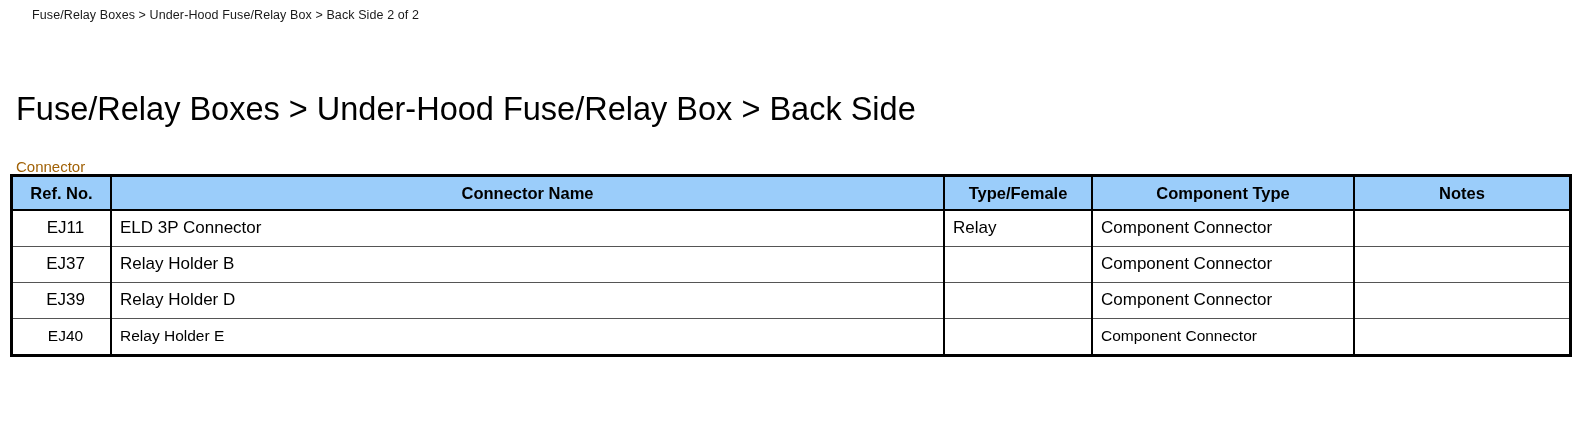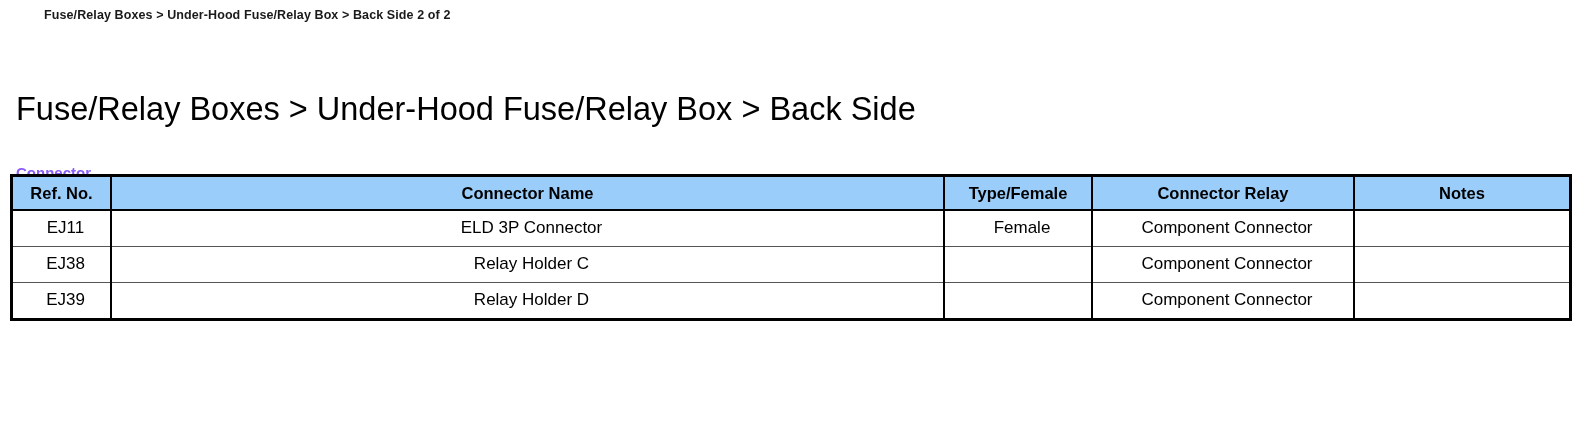--- a/index.html
+++ b/index.html
@@ -12,53 +12,52 @@
     height: 443px;
     font-family: "Liberation Sans", sans-serif;
     color: #000000;
     overflow: hidden;
     position: relative;
   }
 
   
   #breadcrumb {
     position: absolute;
-    left: 44px;
+    left: 32px;
     top: 7px;
     font-size: 12.5px;
     line-height: 16px;
     letter-spacing: 0.1px;
     color: #1a1a1a;
     white-space: nowrap;
-    font-weight: bold;
   }
 
   
   #page-title {
     position: absolute;
     left: 16px;
     top: 89px;
     font-size: 33px;
     line-height: 40px;
     font-weight: normal;
     color: #000000;
     white-space: nowrap;
     transform: scaleX(0.985);
     transform-origin: left center;
   }
 
   
   #section-label {
     position: absolute;
     left: 16px;
-    top: 164px;
+    top: 158px;
     font-size: 15px;
     line-height: 18px;
-    font-weight: bold;
-    color: #8b5cf6;
+    font-weight: normal;
+    color: #a16207;
     white-space: nowrap;
   }
 
   
   #connector-table-wrap {
     position: absolute;
     left: 10px;
     top: 174px;
     width: 1562px;
     border: 3px solid #000000;
@@ -115,21 +114,21 @@
   table.connector-table tbody tr td:last-child  { border-right: none; }
   table.connector-table tbody tr:last-child td  { border-bottom: none; }
 
   td.cell-ref {
     text-align: center;
   }
   td.cell-name,
   td.cell-mf,
   td.cell-type,
   td.cell-notes {
-    text-align: center;
+    text-align: left;
     padding-left: 5px;
   }
 
   
   table.connector-table tbody tr.row-small td { font-size: 15.5px; }
 </style>
 </head>
 <body>
 
 <div id="breadcrumb">Fuse/Relay Boxes &gt; Under-Hood Fuse/Relay Box &gt; Back Side 2 of 2</div>
@@ -145,41 +144,48 @@
       <col class="c-name">
       <col class="c-mf">
       <col class="c-type">
       <col class="c-notes">
     </colgroup>
     <thead>
       <tr>
         <th>Ref. No.</th>
         <th>Connector Name</th>
         <th>Type/Female</th>
-        <th>Connector Relay</th>
+        <th>Component Type</th>
         <th>Notes</th>
       </tr>
     </thead>
     <tbody>
       <tr>
         <td class="cell-ref">EJ11</td>
         <td class="cell-name">ELD 3P Connector</td>
-        <td class="cell-mf">Female</td>
+        <td class="cell-mf">Relay</td>
         <td class="cell-type">Component Connector</td>
         <td class="cell-notes"></td>
       </tr>
       <tr>
-        <td class="cell-ref">EJ38</td>
-        <td class="cell-name">Relay Holder C</td>
+        <td class="cell-ref">EJ37</td>
+        <td class="cell-name">Relay Holder B</td>
         <td class="cell-mf"></td>
         <td class="cell-type">Component Connector</td>
         <td class="cell-notes"></td>
       </tr>
       <tr>
         <td class="cell-ref">EJ39</td>
         <td class="cell-name">Relay Holder D</td>
         <td class="cell-mf"></td>
         <td class="cell-type">Component Connector</td>
         <td class="cell-notes"></td>
       </tr>
+      <tr class="row-small">
+        <td class="cell-ref">EJ40</td>
+        <td class="cell-name">Relay Holder E</td>
+        <td class="cell-mf"></td>
+        <td class="cell-type">Component Connector</td>
+        <td class="cell-notes"></td>
+      </tr>
     </tbody>
   </table>
 </div>
 
 </body></html>

